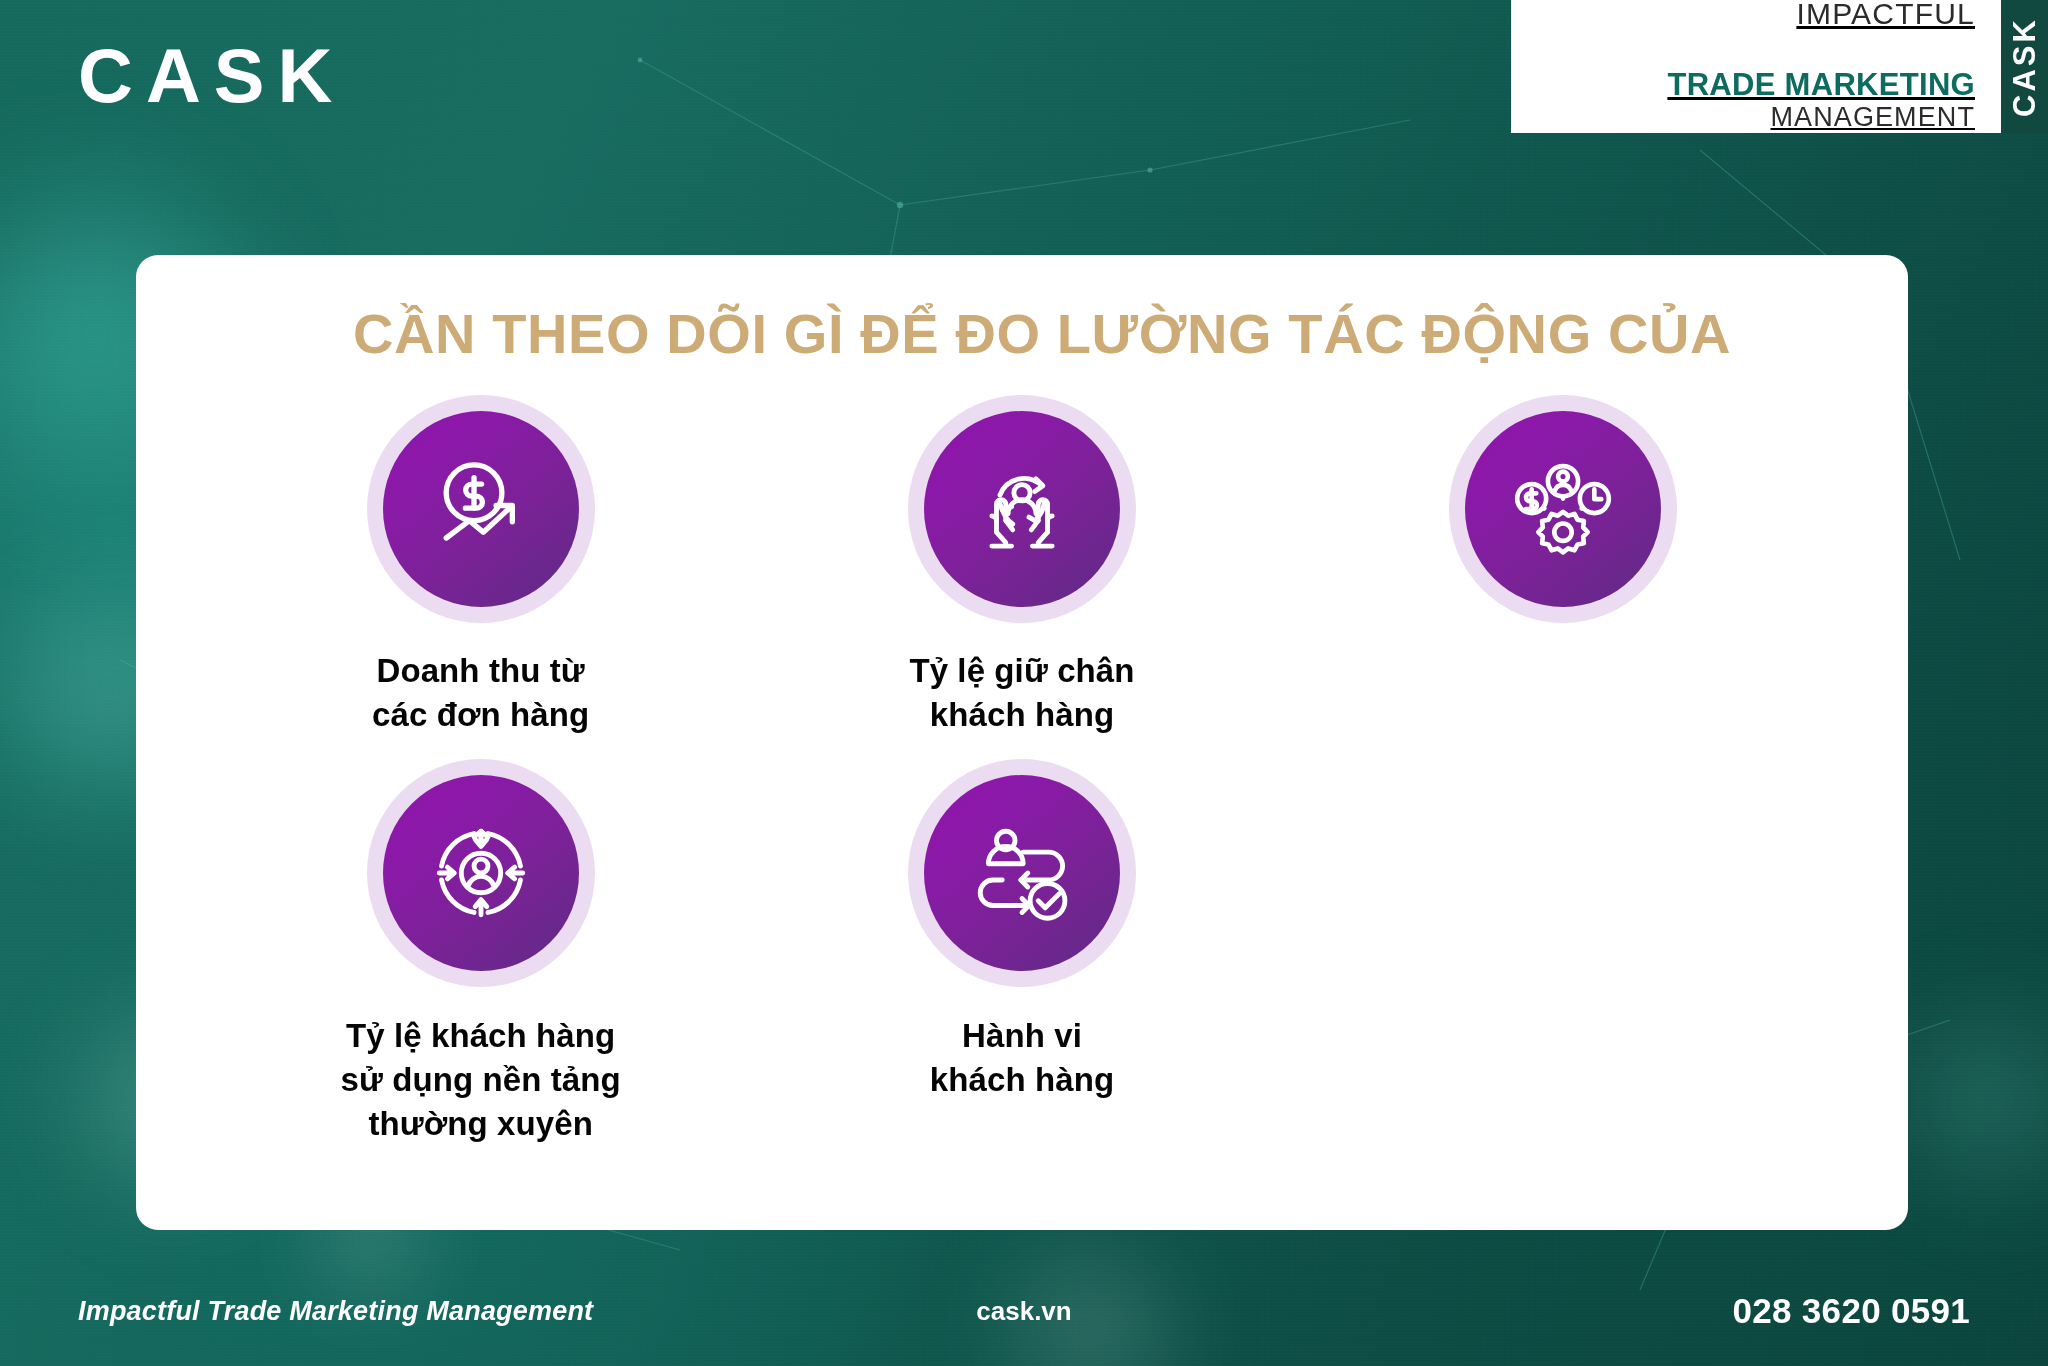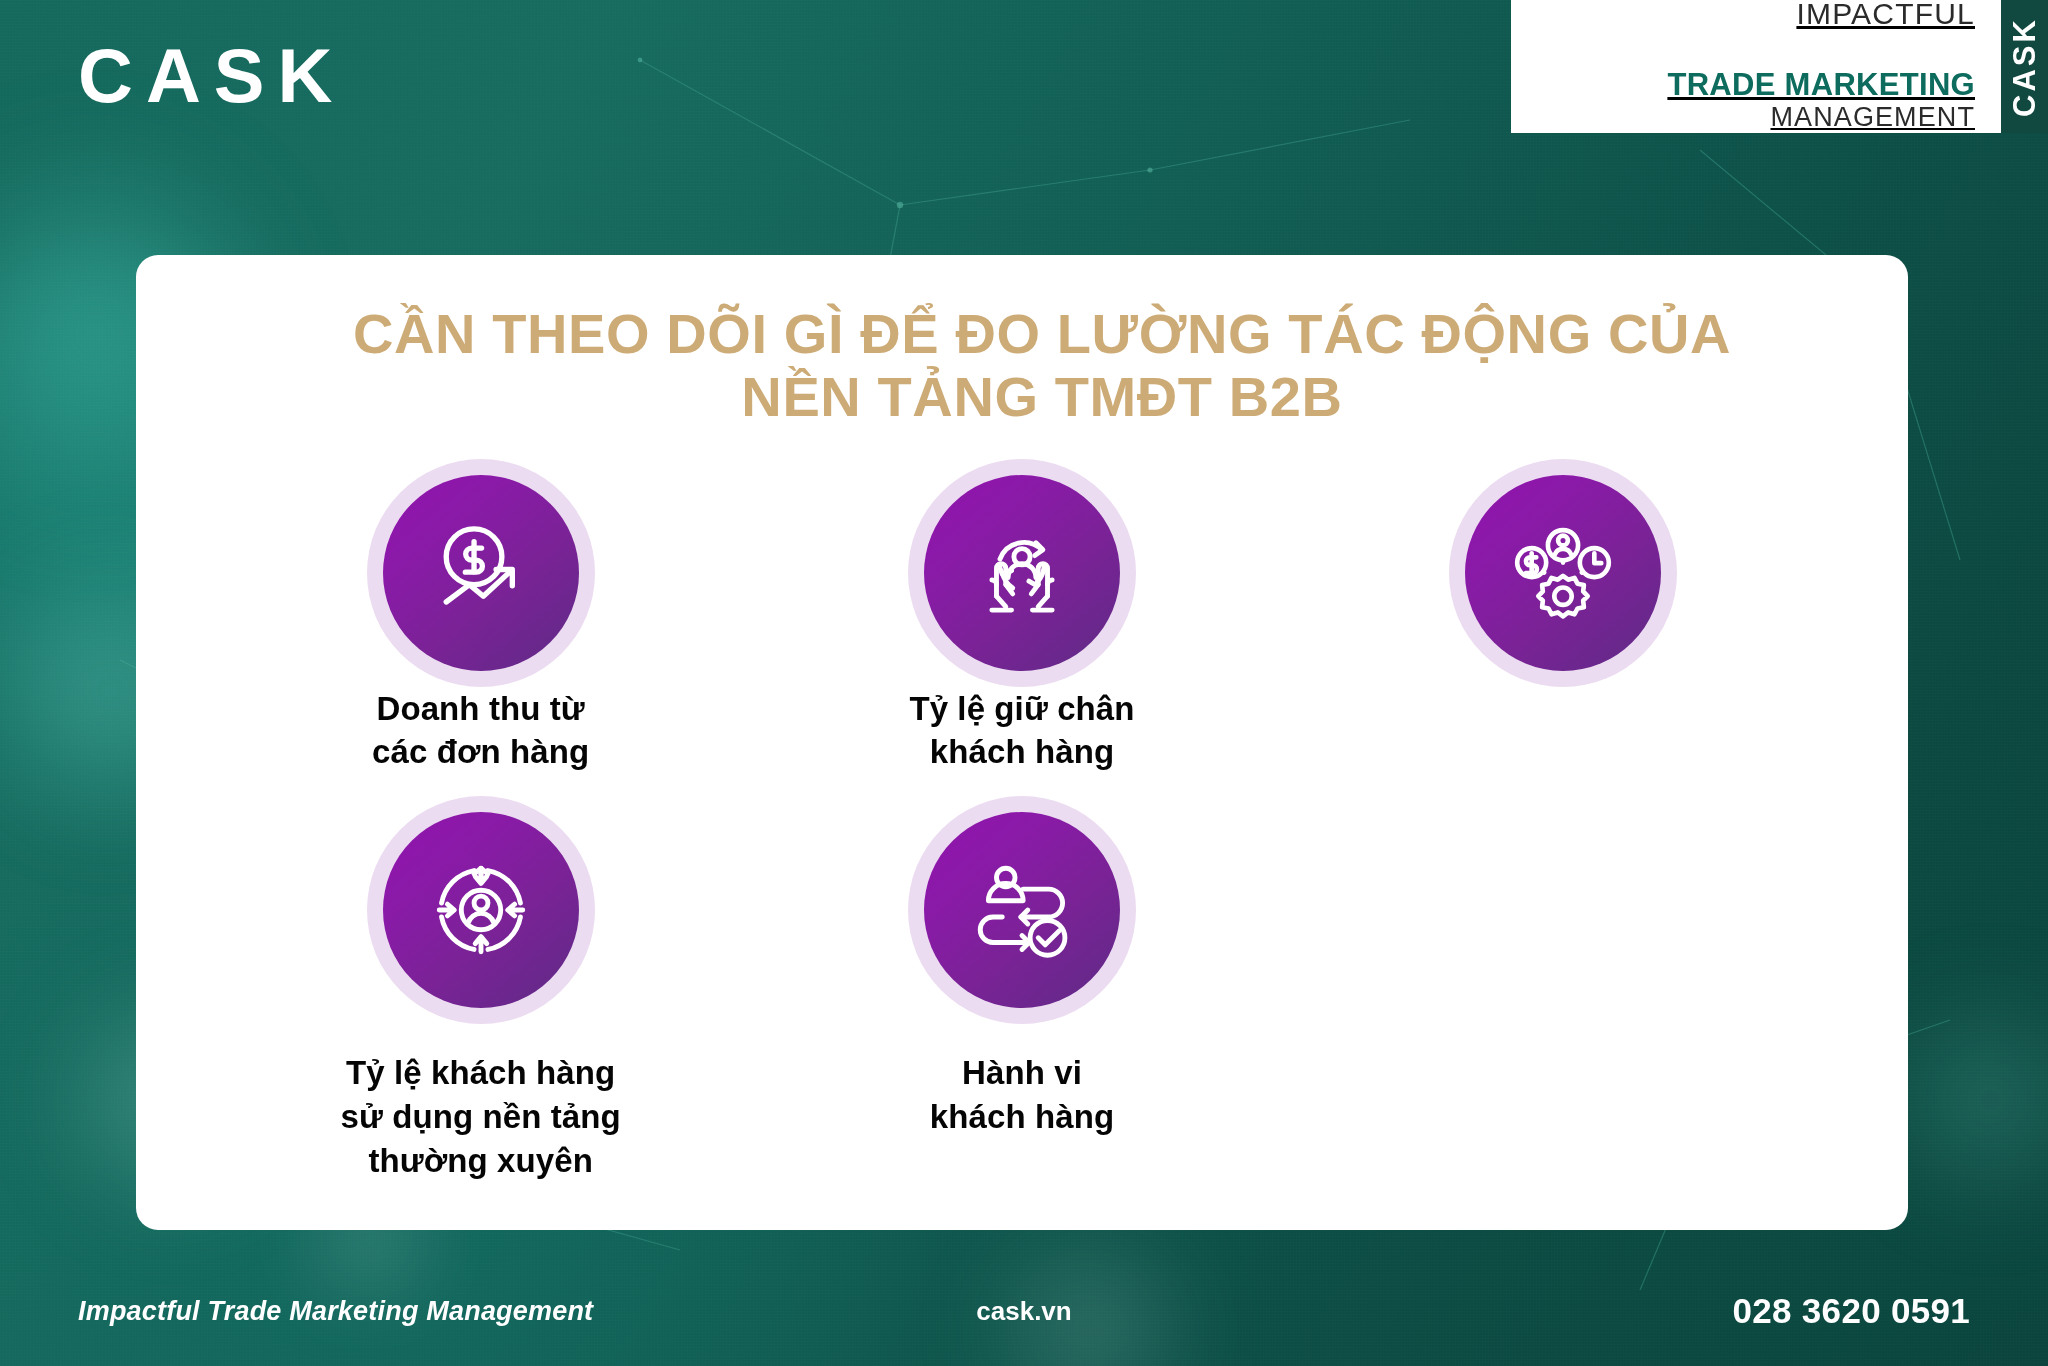--- a/index.html
+++ b/index.html
@@ -87,21 +87,21 @@
     display:flex;align-items:center;justify-content:center;
     box-sizing:border-box;
   }
   .disc{
     width:196px;height:196px;border-radius:50%;
     background:linear-gradient(140deg,#9212ad 0%,#8a1aa8 28%,#7b2297 58%,#5e2b85 100%);
     display:flex;align-items:center;justify-content:center;
   }
   .disc svg{width:116px;height:116px;display:block;}
   .cap{
-    text-align:center;color:#050505;
+    margin-top:26px;text-align:center;color:#050505;
     font-size:33px;font-weight:700;line-height:1.33;letter-spacing:.1px;
     max-width:360px;
   }
   .row2 .cap{margin-top:27px;}
 
   
   .footer{
     position:absolute;left:0;right:0;bottom:0;height:110px;
     display:flex;align-items:center;color:#ffffff;
   }
@@ -159,21 +159,20 @@
   </div>
   <div class="badge-tab">
     <span>CASK</span>
   </div>
 </div>
 
 <div class="card">
 
   <div class="title">
     <span>CẦN THEO DÕI GÌ ĐỂ ĐO LƯỜNG TÁC ĐỘNG CỦA</span>
-    <span class="l2">NỀN TẢNG TMĐT B2B</span>
   </div>
 
   <div class="grid">
 
     <div class="cell">
       <div class="ring">
         <div class="disc">
           <svg viewBox="0 0 100 100" fill="none" stroke="#ffffff" stroke-width="4.6" stroke-linecap="round" stroke-linejoin="round">
             <circle cx="44" cy="36" r="24"></circle>
             <path d="M44 23 v26"></path>

